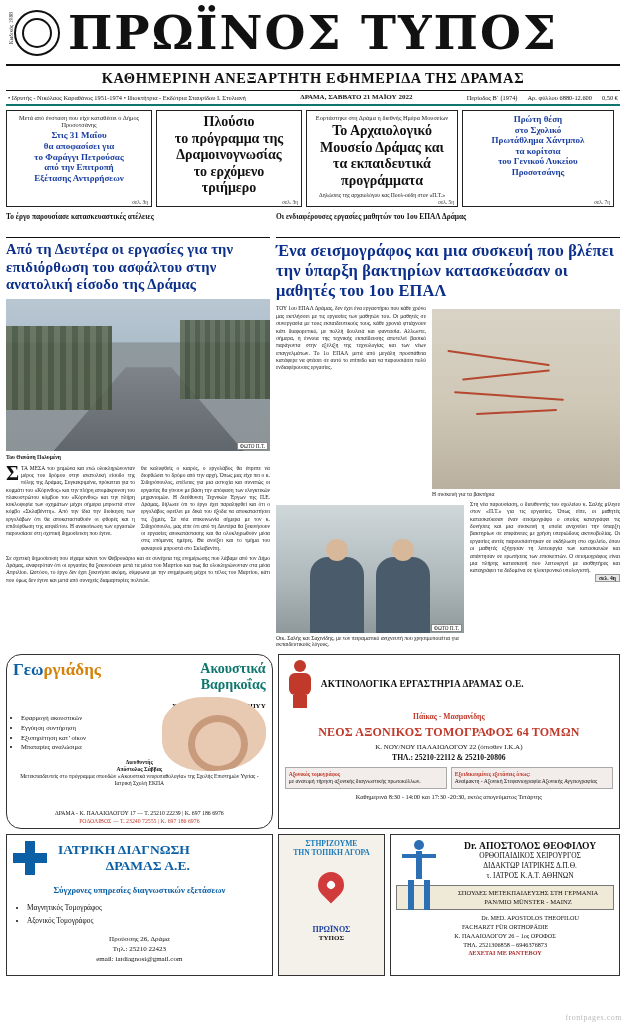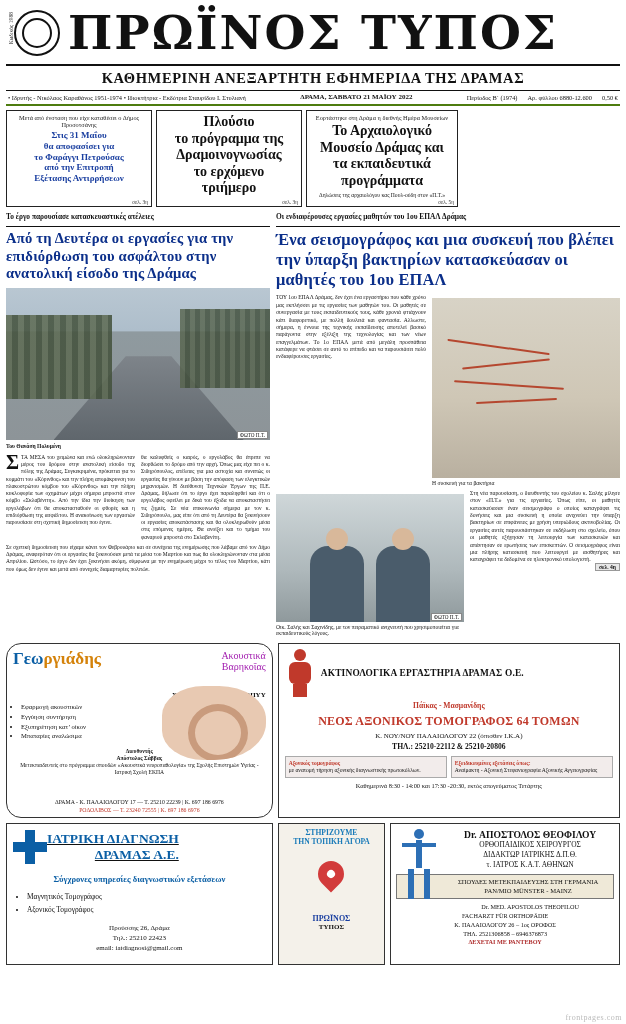--- a/index.html
+++ b/index.html
@@ -32,21 +32,21 @@
     font-weight:bold; font-size:47px; letter-spacing:2px;
     color:#111; white-space:nowrap;
   }
   .subtitle {
     text-align:center; font-weight:bold; font-size:14.5px; letter-spacing:.6px;
     border-top:2px solid #111; border-bottom:1px solid #111;
     padding:4px 0 3px; margin:0 0 0 0;
   }
   .infobar {
     display:flex; align-items:center; justify-content:space-between;
-    font-size:6.4px; border-bottom:2px solid #4d7c0f; padding:2px 2px 3px;
+    font-size:6.4px; border-bottom:2px solid #0f766e; padding:2px 2px 3px;
   }
   .infobar .left { display:flex; gap:6px; }
   .infobar .mid { font-weight:bold; font-size:7px; }
   .infobar .right { display:flex; gap:10px; }
 
   
   .teasers { display:flex; gap:4px; margin-top:4px; }
   .teaser {
     border:1px solid #222; padding:3px 4px 8px;
     text-align:center; position:relative;
@@ -60,21 +60,21 @@
   .t1 { width:146px; }
   .t2 { width:146px; }
   .t3 { width:152px; }
   .t4 { width:152px; }
   .teaser .small-note { display:block; font-weight:normal; font-size:5.6px; margin-top:3px; line-height:1.1;}
 
   
   .main { display:flex; gap:6px; margin-top:5px; }
   .col-left { width:268px; }
   .col-right { width:344px; }
-  .kicker { font-size:7.4px; font-weight:bold; border-bottom:1px solid #111; padding-bottom:5px; margin-bottom:3px; }
+  .kicker { font-size:7.4px; font-weight:bold; border-bottom:1px solid #111; padding-bottom:16px; margin-bottom:3px; }
   .headline-l {
     font-weight:bold; color:#0b2f8a; font-size:14.6px; line-height:1.2; letter-spacing:.2px;
   }
   .headline-r {
     font-weight:bold; color:#0b2f8a; font-size:16.4px; line-height:1.22; letter-spacing:.2px;
   }
   .subhead-r { font-weight:bold; font-size:8.6px; line-height:1.25; margin-top:5px; }
 
   .photo { position:relative; background:#9fb0bd; overflow:hidden; }
   .photo .cap { position:absolute; right:2px; bottom:1px; font-size:5.2px; background:#fff; padding:0 2px; border:1px solid #888;}
@@ -121,21 +121,21 @@
   .more { text-align:right; font-size:5.6px; font-weight:bold; }
   .more span { background:#e8e8e8; border:1px solid #999; padding:0 3px; }
 
   
   .ads-row1 { display:flex; gap:5px; margin-top:6px; }
   .ad { border:1px solid #333; position:relative; background:#fff; }
   .ad-geo { width:268px; height:175px; padding:5px 6px;border-radius:15px; }
   .geo-title { font-size:17px; font-weight:bold; }
   .geo-title .g1 { color:#0b5fa5; }
   .geo-title .g2 { color:#d4820a; }
-  .geo-right { position:absolute; right:6px; top:6px; text-align:right; font-weight:normal; color:#a21caf; font-size:10px; line-height:1.15;}
+  .geo-right { position:absolute; right:6px; top:6px; text-align:right; font-weight:bold; color:#0f766e; font-size:14px; line-height:1.15;}
   .geo-sub { font-size:7px; font-weight:bold; margin-top:22px;text-align:right; }
   .geo-list { font-size:6.6px; line-height:1.5; margin-top:3px; padding-left:8px; }
   .geo-list li { margin:0; }
   .geo-ear { position:absolute; right:6px; top:42px; width:104px; height:74px; background:#e8c9b2; border-radius:40% 45% 50% 40%; overflow:hidden;}
   .geo-ear:after{content:""; position:absolute; left:26px; top:18px; width:46px; height:44px; border:7px solid #c99b7d; border-radius:50%;}
   .geo-doctor { font-size:5.6px; line-height:1.25; margin-top:6px; text-align:center; }
   .geo-doctor b { display:block; }
   .geo-foot { position:absolute; left:0; right:0; bottom:2px; text-align:center; font-size:5.8px; line-height:1.35; }
   .geo-foot .red { color:#c0392b; }
 
@@ -150,21 +150,21 @@
   .rad-big { text-align:center; color:#c0392b; font-weight:bold; font-size:12px; margin-top:4px; letter-spacing:.2px; }
   .rad-addr { text-align:center; font-size:7px; margin-top:3px; }
   .rad-tel { text-align:center; font-size:7.6px; font-weight:bold; margin-top:2px; }
   .rad-two { display:flex; gap:4px; margin-top:5px; }
   .rad-box { flex:1; border:1px solid #aaa; background:#f2eceb; font-size:5.6px; padding:3px; line-height:1.28; }
   .rad-box b { color:#c0392b; }
   .rad-hours { text-align:center; font-size:6.4px; margin-top:4px; }
 
   .ads-row2 { display:flex; gap:5px; margin-top:5px; }
   .ad-diag { width:268px; height:142px; padding:6px; }
-  .diag-head { display:flex; align-items:center; gap:0;text-decoration:underline; }
+  .diag-head { display:flex; align-items:center; gap:11px; }
   .cross { width:34px; height:34px; position:relative; }
   .cross:before, .cross:after { content:""; position:absolute; background:#0b5fa5; }
   .cross:before { left:12px; top:0; width:10px; height:34px; }
   .cross:after { left:0; top:12px; width:34px; height:10px; }
   .diag-title { color:#0b5fa5; font-weight:bold; font-size:13.5px; line-height:1.15; }
   .diag-mid { text-align:center; color:#0b5fa5; font-weight:bold; font-size:8.6px; margin-top:10px; line-height:1.3;}
   .diag-list { font-size:7.4px; line-height:1.7; margin-top:6px; padding-left:14px; }
   .diag-foot { text-align:center; font-size:7px; line-height:1.4; margin-top:8px; }
 
   .ad-map { width:108px; height:142px; padding:4px; text-align:center; background:#f4f1ea; }
@@ -236,20 +236,29 @@
     <div class="teaser t3">
       <span class="lead">Εορτάστηκε στη Δράμα η διεθνής Ημέρα Μουσείων</span>
       <span class="hl2">Το Αρχαιολογικό</span>
       <span class="hl2">Μουσείο Δράμας και</span>
       <span class="hl2">τα εκπαιδευτικά</span>
       <span class="hl2">προγράμματα</span>
       <span class="small-note">Δηλώσεις της αρχαιολόγου κας Πουλ-ούδη στον «Π.Τ.»</span>
       <span class="ref">σελ. 5η</span>
     </div>
 
+    <div class="teaser t4">
+      <span class="hl">Πρώτη θέση</span>
+      <span class="hl">στο Σχολικό</span>
+      <span class="hl">Πρωτάθλημα Χάντμπολ</span>
+      <span class="hl">τα κορίτσια</span>
+      <span class="hl">του Γενικού Λυκείου</span>
+      <span class="hl">Προσοτσάνης</span>
+      <span class="ref">σελ. 7η</span>
+    </div>
   </div>
 
   <div class="main">
 
     <div class="col-left">
       <div class="kicker">Το έργο παρουσίασε κατασκευαστικές ατέλειες</div>
       <div class="headline-l">Από τη Δευτέρα οι εργασίες για την επιδιόρθωση του ασφάλτου στην ανατολική είσοδο της Δράμας</div>
 
       <div class="photo photo-l">
         <div class="road"></div>

